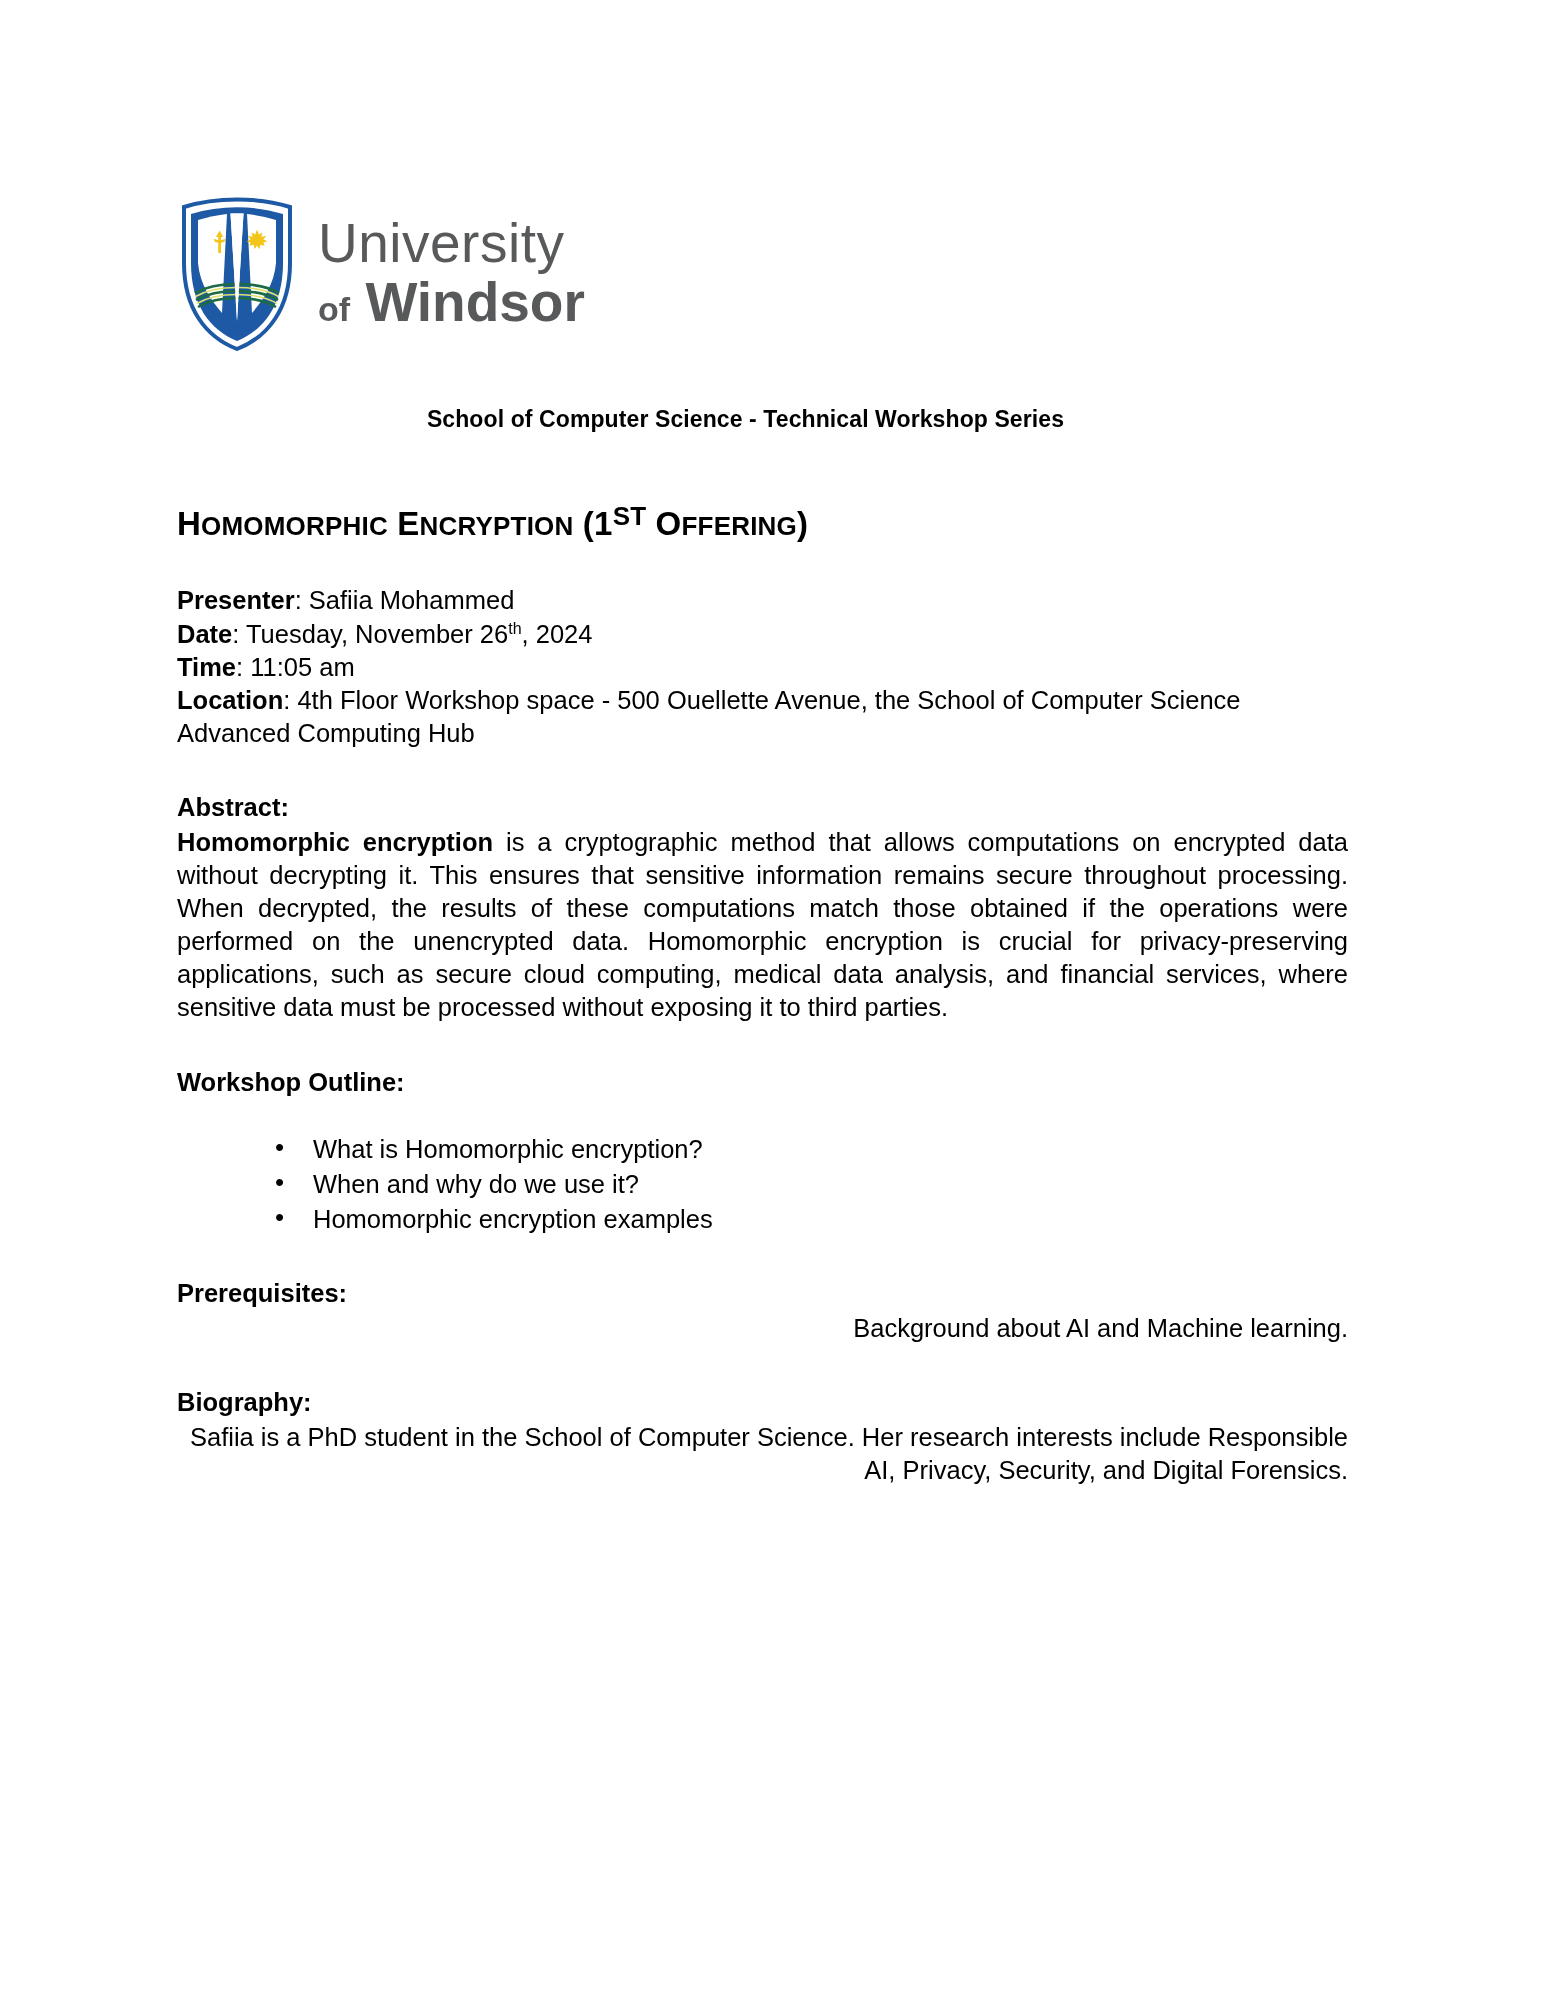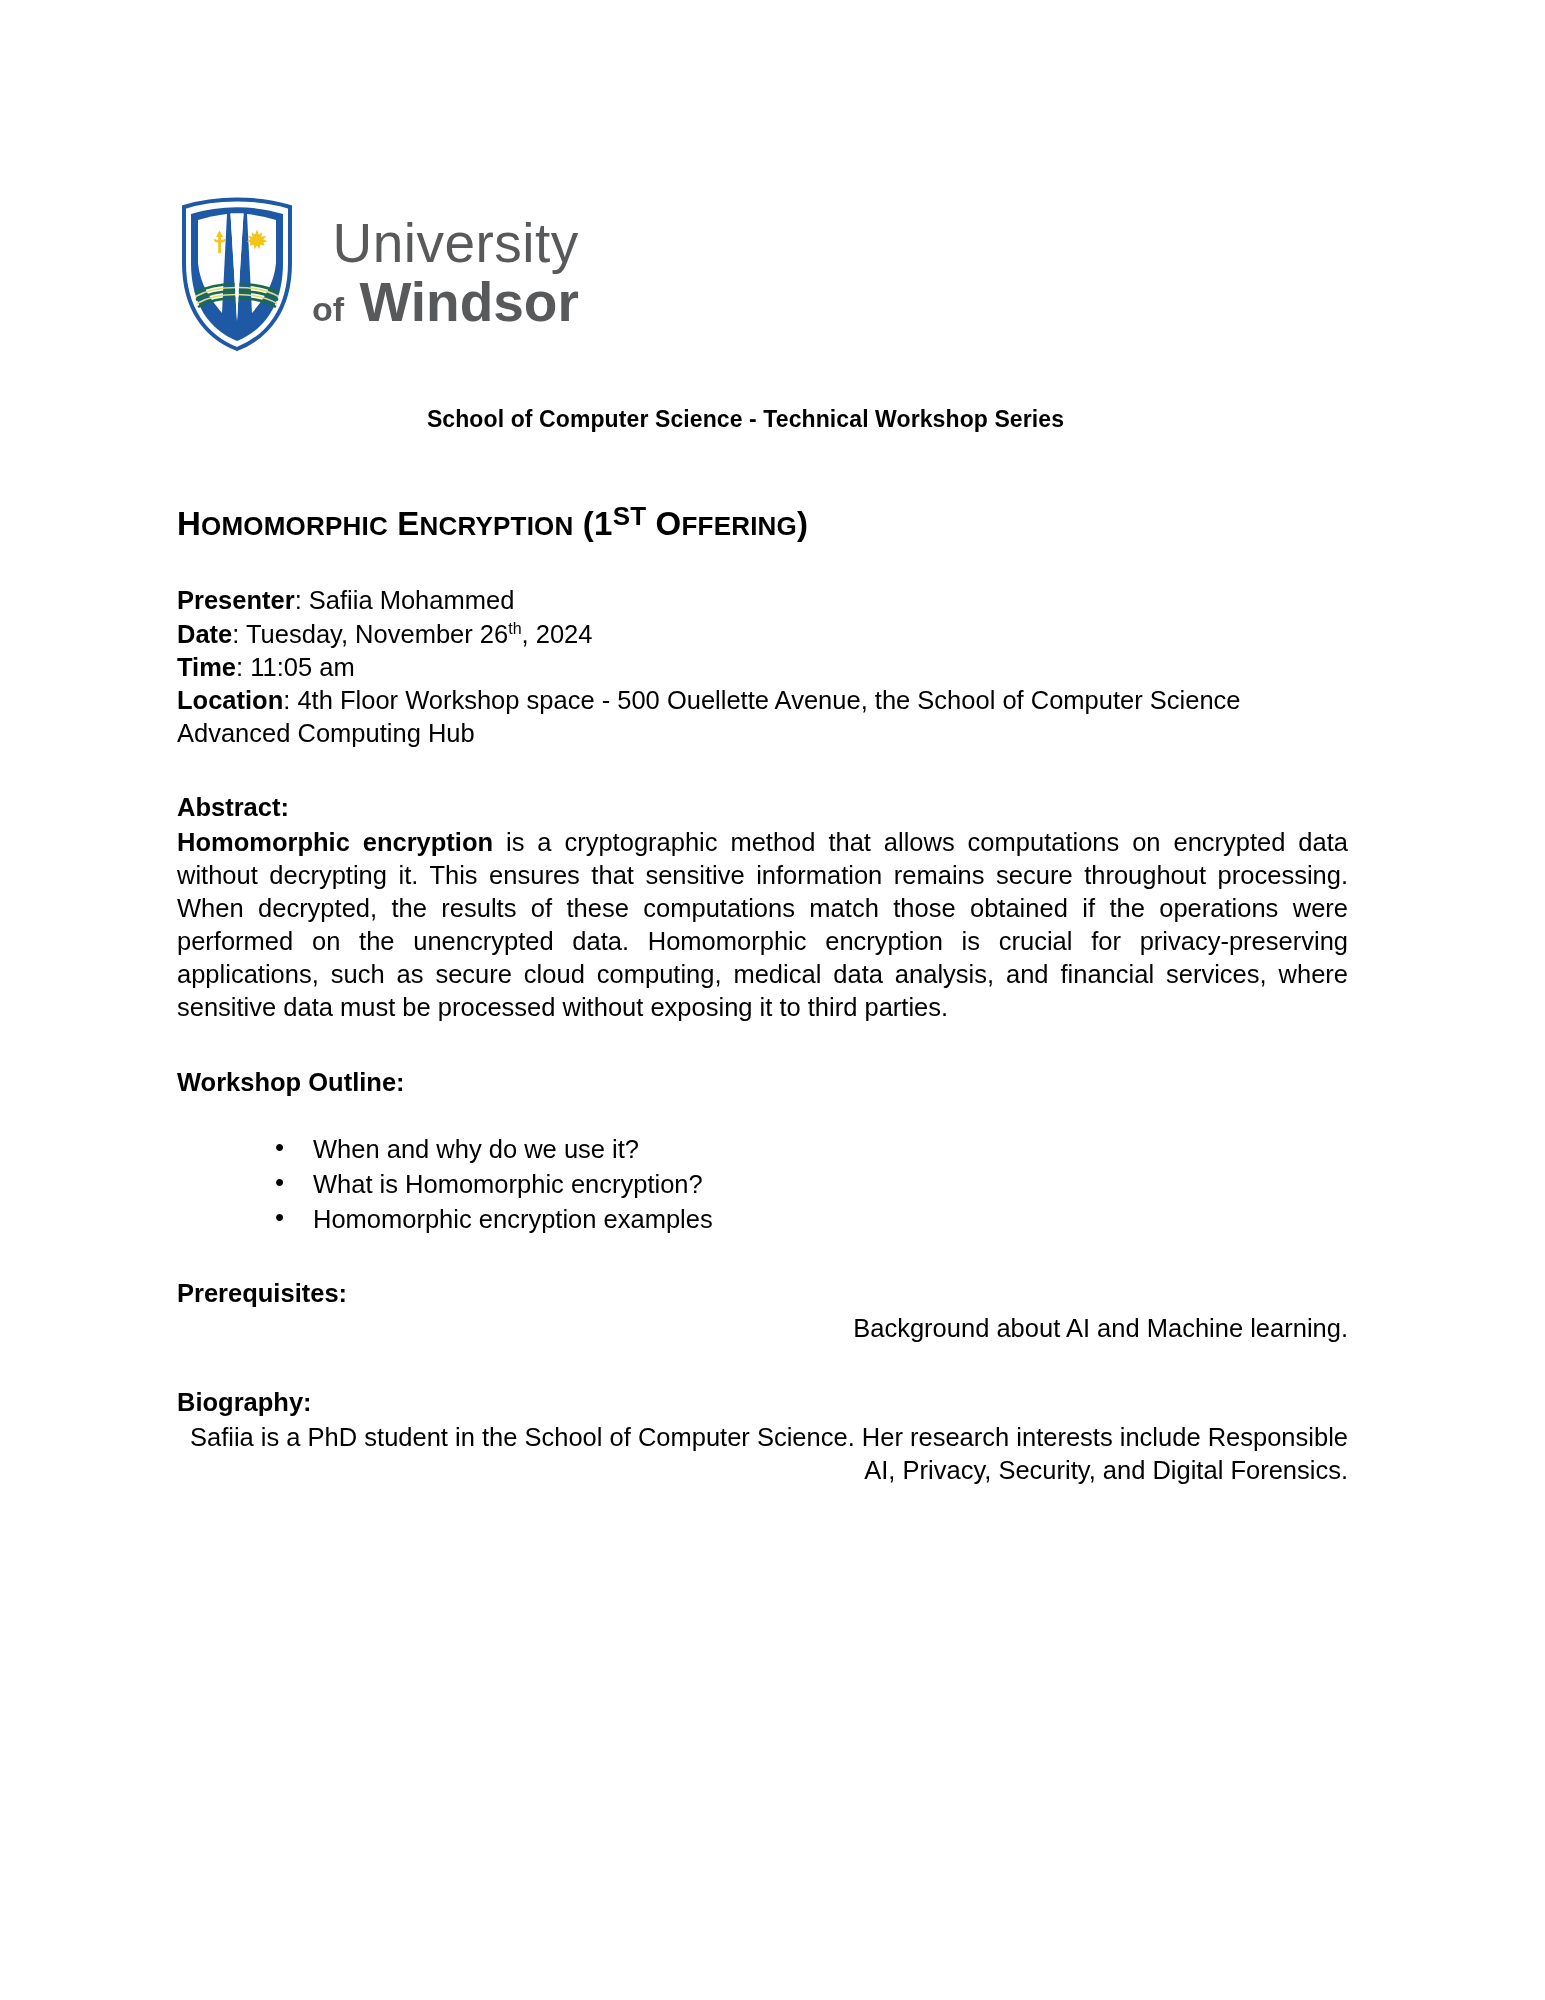--- a/index.html
+++ b/index.html
@@ -24,22 +24,21 @@
 
   
   .logo-block {
     position: absolute;
     left: 178px;
     top: 175px;
     width: 510px;
     height: 195px;
     display: flex;
     align-items: center;
-    gap: 16px;
-    text-align: right;
+    gap: 22px;
   }
   .crest {
     width: 118px;
     height: 160px;
     flex: 0 0 auto;
   }
   .wordmark {
     display: flex;
     flex-direction: column;
     justify-content: center;
@@ -189,22 +188,22 @@
       <div class="row"><b>Date</b><span>: Tuesday, November 26</span><sup>th</sup><span>, 2024</span></div>
       <div class="row"><b>Time</b><span>: 11:05 am</span></div>
       <div class="row"><b>Location</b><span>: 4th Floor Workshop space - 500 Ouellette Avenue, the School of Computer Science Advanced Computing Hub</span></div>
     </div>
 
     <div class="sec-head">Abstract:</div>
     <div class="para"><b>Homomorphic encryption</b><span> is a cryptographic method that allows computations on encrypted data without decrypting it. This ensures that sensitive information remains secure throughout processing. When decrypted, the results of these computations match those obtained if the operations were performed on the unencrypted data. Homomorphic encryption is crucial for privacy-preserving applications, such as secure cloud computing, medical data analysis, and financial services, where sensitive data must be processed without exposing it to third parties.</span></div>
 
     <div class="sec-head">Workshop Outline:</div>
     <ul class="outline">
+      <li>What is Homomorphic encryption?</li>
       <li>When and why do we use it?</li>
-      <li>What is Homomorphic encryption?</li>
       <li>Homomorphic encryption examples</li>
     </ul>
 
     <div class="sec-head">Prerequisites:</div>
     <div class="para-left">Background about AI and Machine learning.</div>
 
     <div class="sec-head">Biography:</div>
     <div class="para-left">Safiia is a PhD student in the School of Computer Science. Her research interests include Responsible AI, Privacy, Security, and Digital Forensics.</div>
 
   </div>

